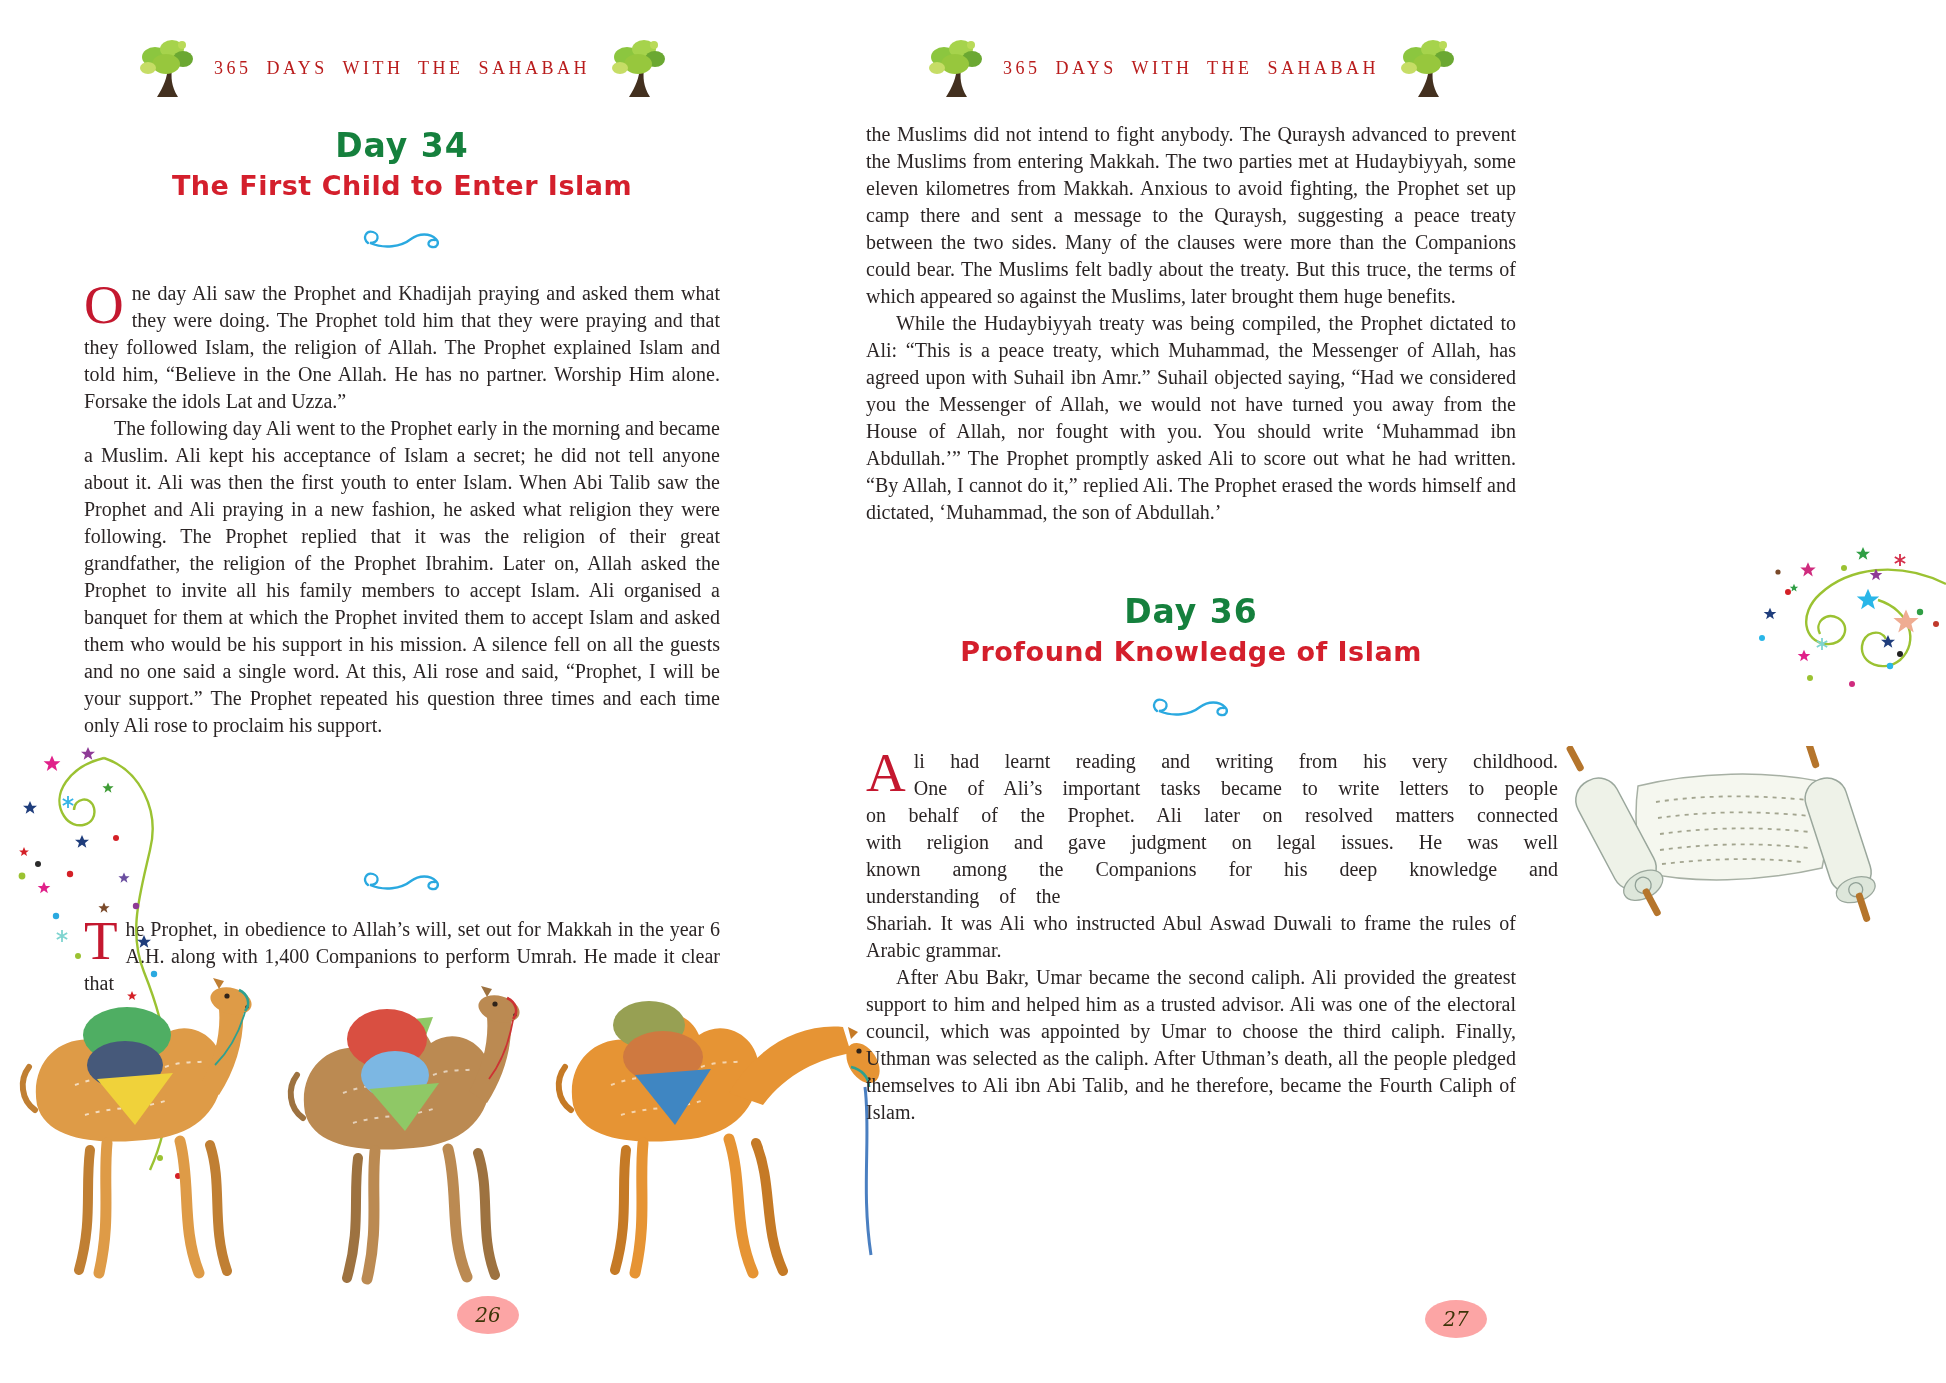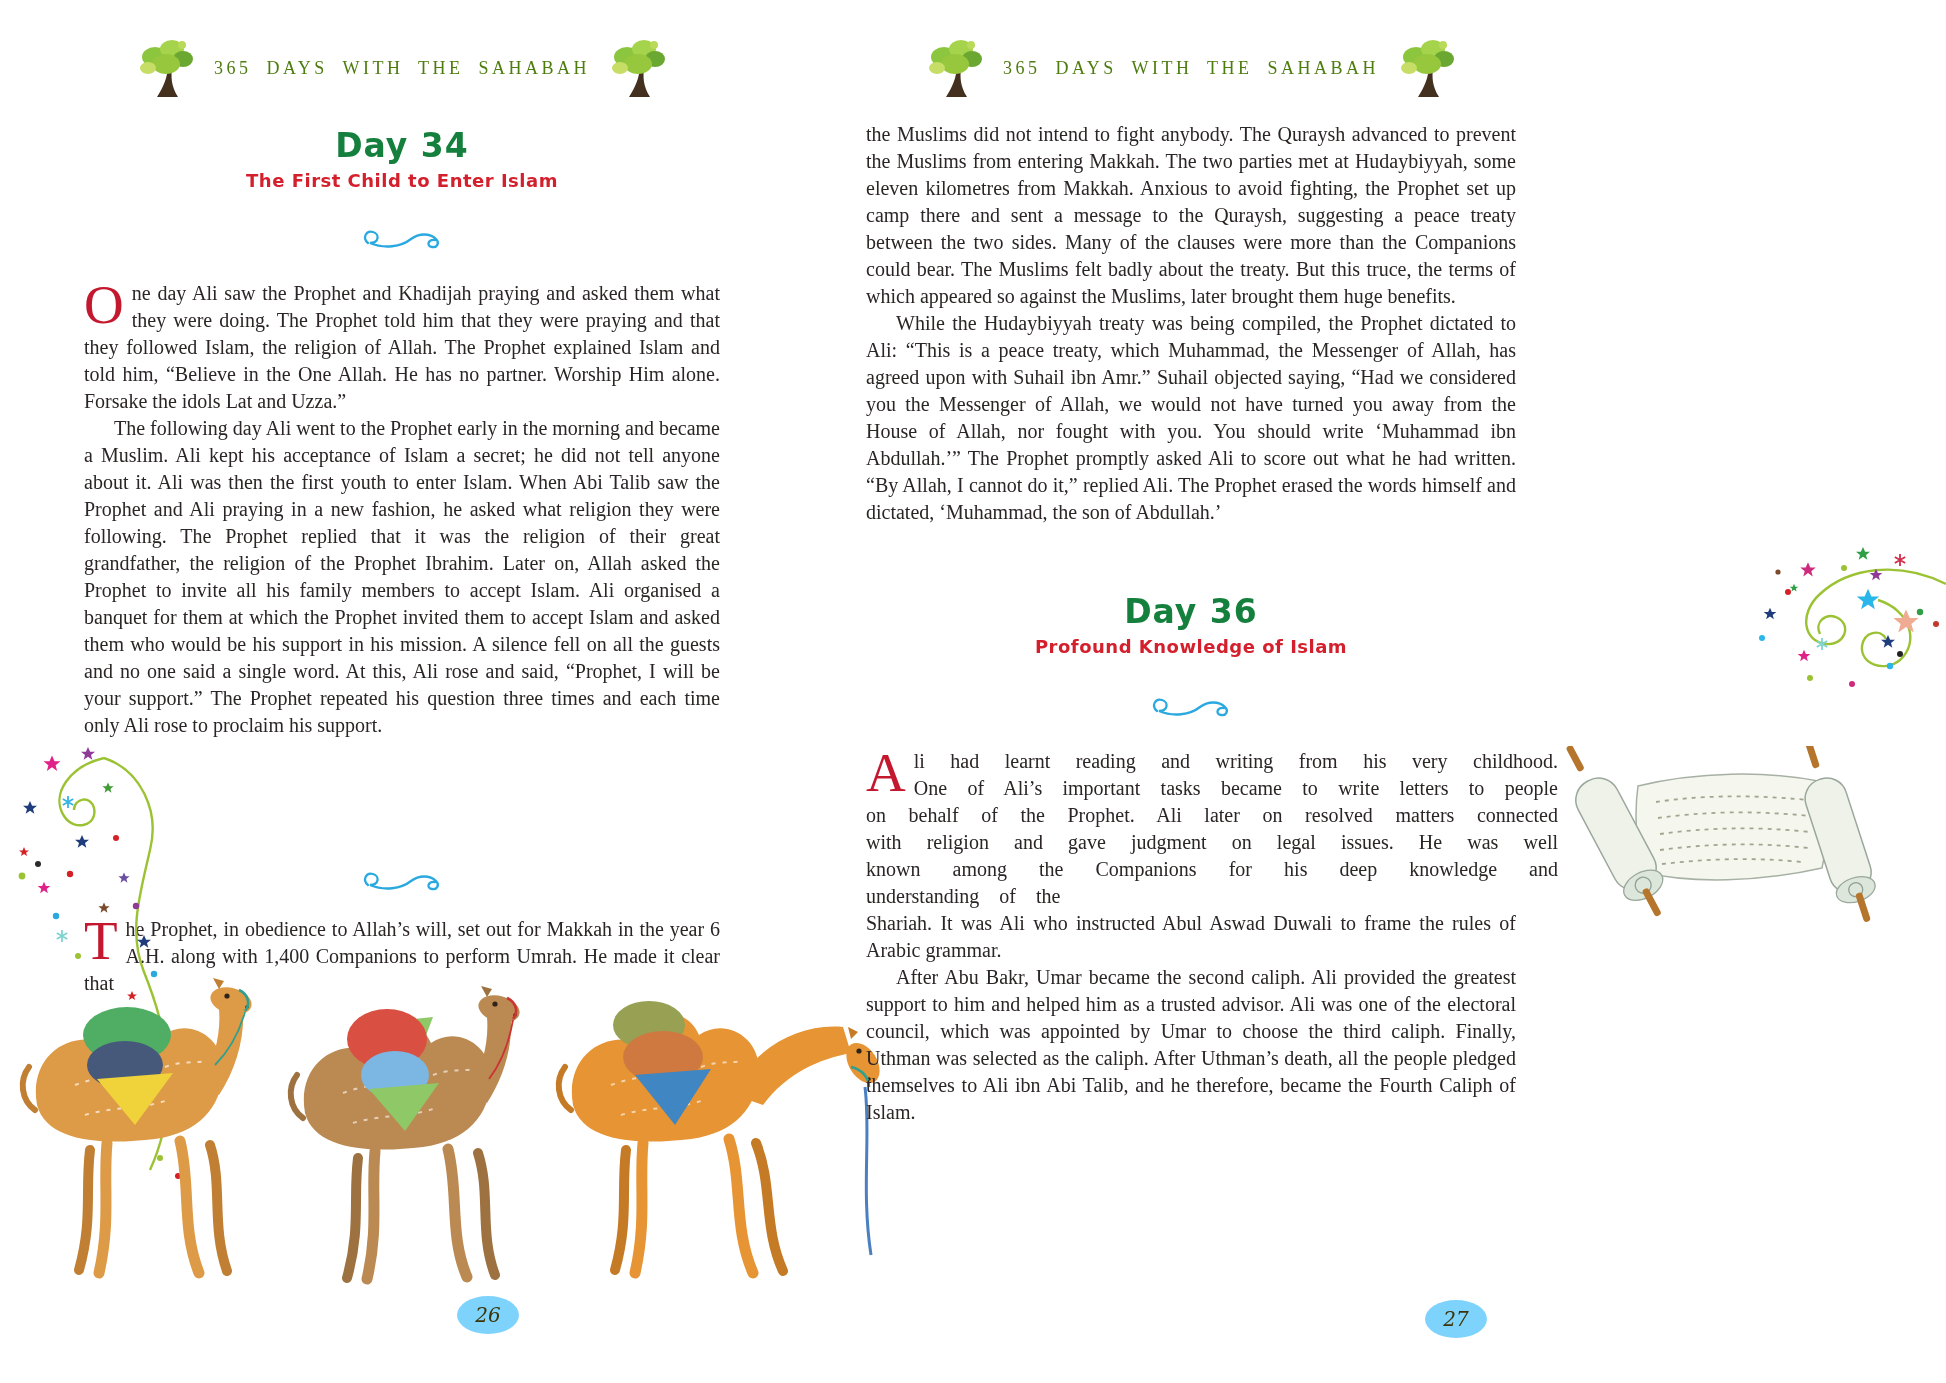--- a/index.html
+++ b/index.html
@@ -1,30 +1,30 @@
 <!DOCTYPE html>
 <html><head>
 <meta charset="utf-8">
 <style>
   html,body{margin:0;padding:0;background:#ffffff;}
   .canvas{position:relative;width:1946px;height:1383px;background:#ffffff;overflow:hidden;
           font-family:"Liberation Serif",serif;color:#2b2525;}
   .abs{position:absolute;}
   .header-row{display:flex;align-items:center;justify-content:center;gap:20px;}
-  .header-title{font-size:18px;letter-spacing:3.5px;word-spacing:7px;color:#4d7c0f;white-space:nowrap;}
+  .header-title{font-size:18px;letter-spacing:3.5px;word-spacing:7px;color:#b91c1c;white-space:nowrap;}
   .day-no{font-family:"DejaVu Sans",sans-serif;font-weight:bold;color:#15803d;
           font-size:33px;text-align:center;letter-spacing:1px;}
   .day-title{font-family:"DejaVu Sans",sans-serif;font-weight:bold;color:#d41f2c;
-          font-size:18px;text-align:center;letter-spacing:0.5px;}
+          font-size:27px;text-align:center;letter-spacing:0.5px;}
   .flourish-wrap{text-align:center;}
   .textcol p{margin:0;font-size:20px;line-height:27px;text-align:justify;}
   .ind{text-indent:30px;}
   .dropcap{float:left;color:#c4182f;font-size:55px;line-height:44px;padding:3px 8px 0 0;}
   .wrapped{word-spacing:15px;}
-  .page-badge{width:62px;height:38px;background:#7dd3fc;border-radius:50%;
+  .page-badge{width:62px;height:38px;background:#fca5a5;border-radius:50%;
       display:flex;align-items:center;justify-content:center;
       font-family:"DejaVu Serif",serif;font-style:italic;font-size:20px;color:#3c3408;}
 </style>
 </head>
 <body>
 
 <div class="canvas">
 
   <div class="abs header-row" style="left:84px;top:36px;width:636px;height:64px;">
     <svg width="56" height="62" viewBox="0 0 56 62">

